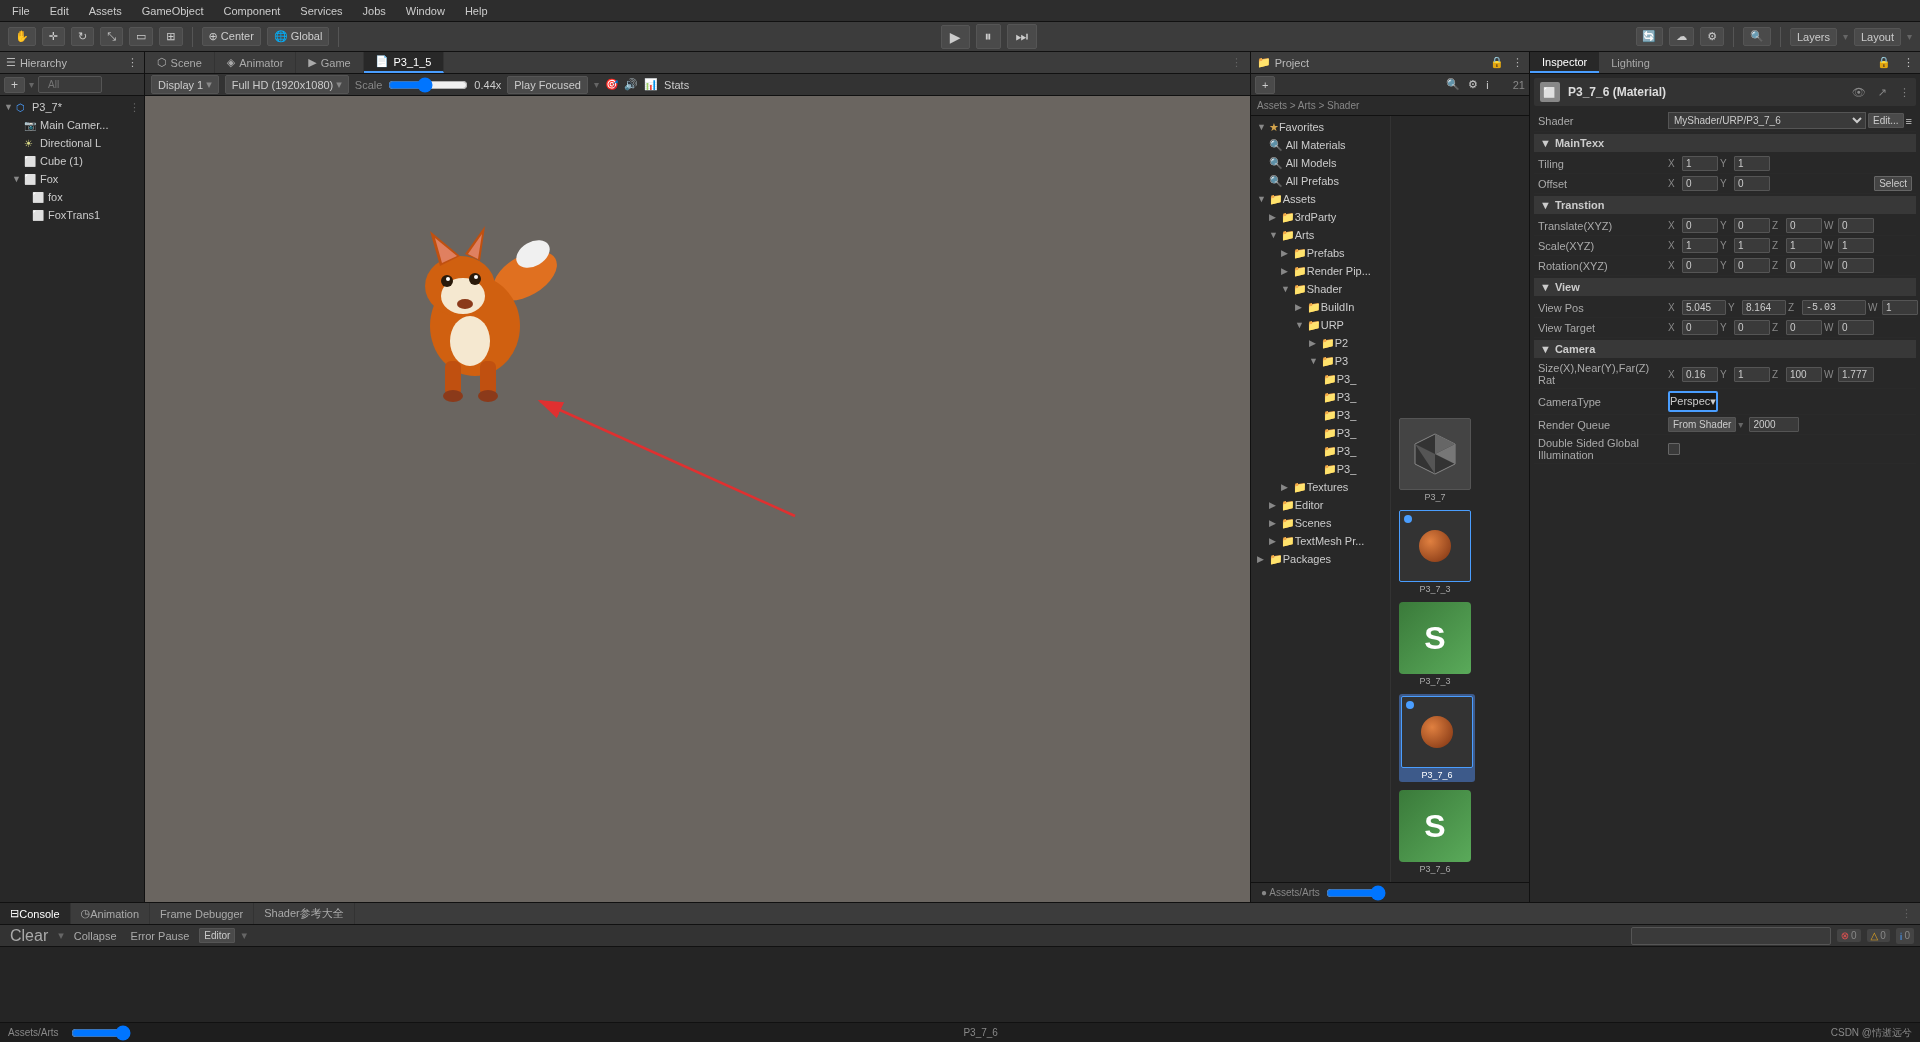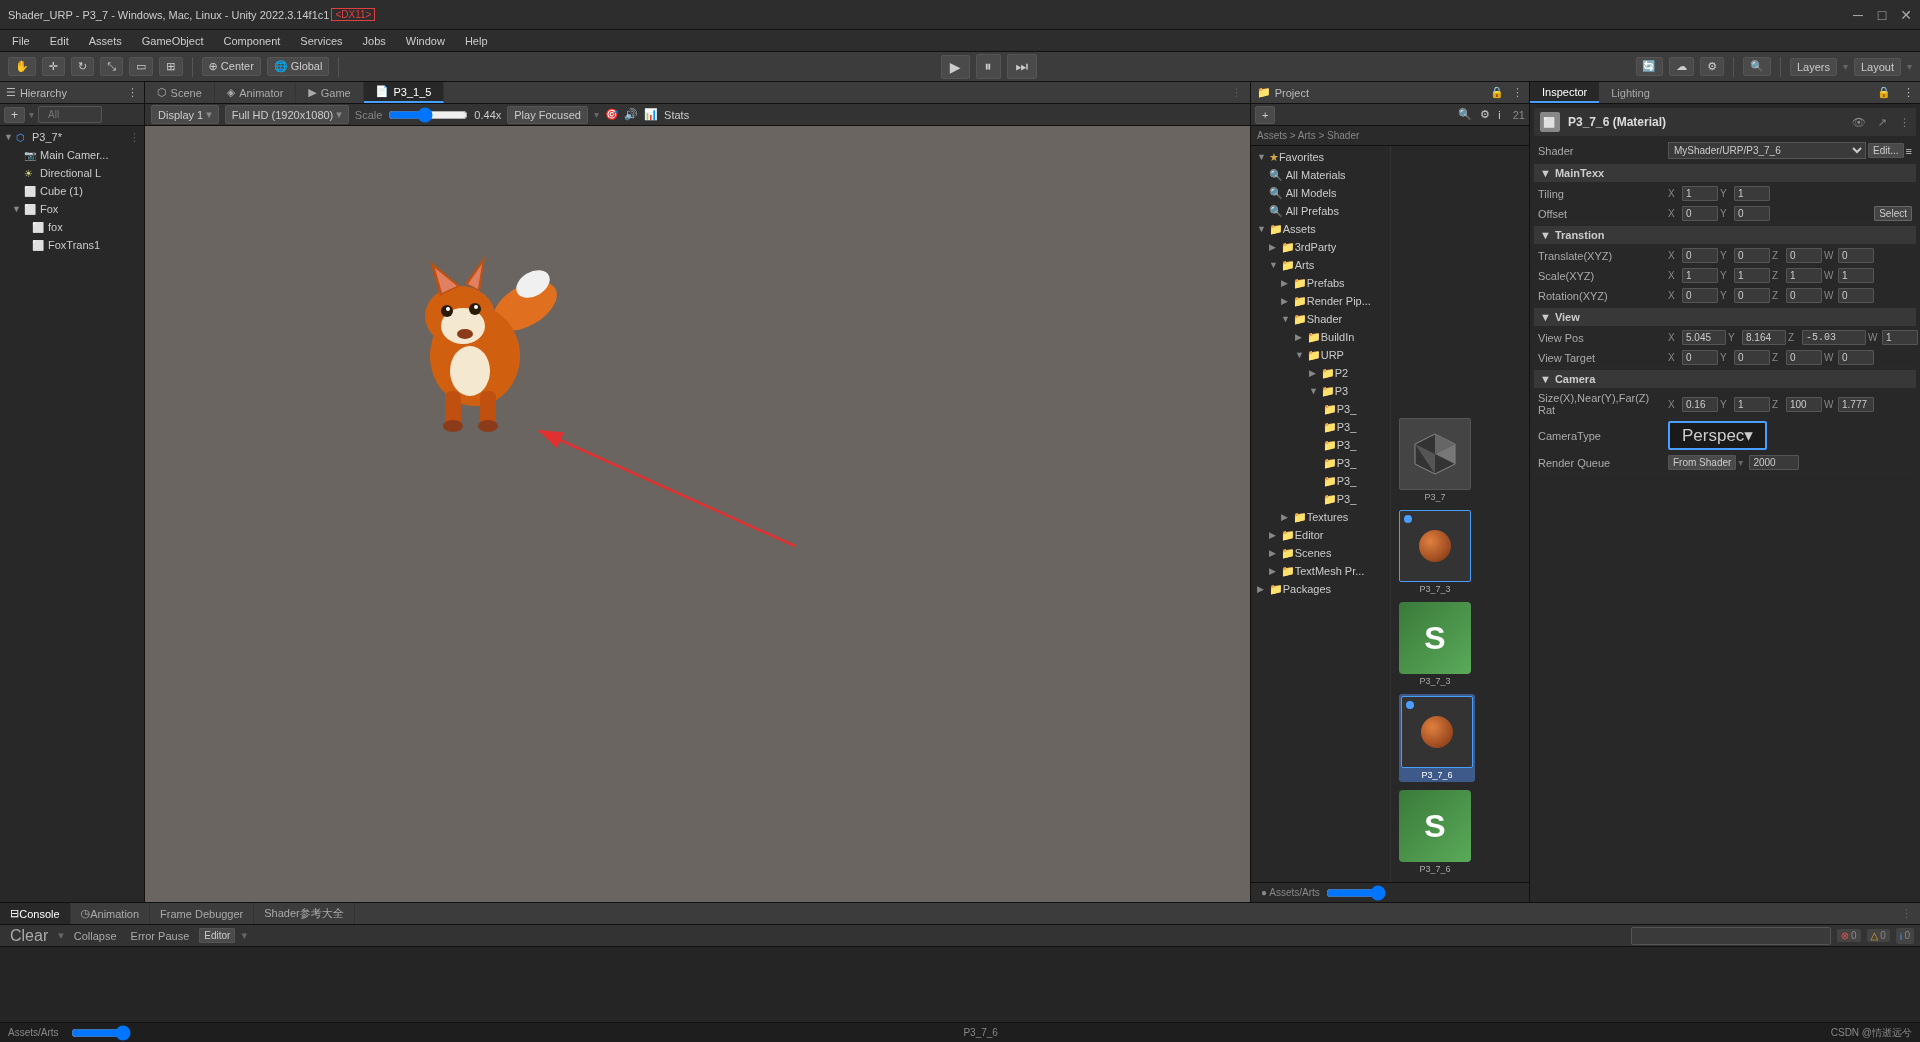--- a/index.html
+++ b/index.html
@@ -340,22 +340,22 @@
       color: #ccc;
       padding: 1px 4px;
       font-size: 10px;
       cursor: pointer;
       border-radius: 1px;
     }
     .camera-type-btn {
       background: #1a1a1a;
       border: 2px solid #4a9eff;
       color: #ccc;
-      padding: 2px 12px;
-      font-size: 17px;
+      padding: 2px 0;
+      font-size: 11px;
       cursor: pointer;
       border-radius: 2px;
     }
 
     
     .tex-preview {
       width: 50px;
       height: 50px;
       background: linear-gradient(135deg, #c4622a, #e88840, #8b3a1a);
       border: 1px solid #555;
@@ -509,29 +509,20 @@
       font-size: 10px;
       cursor: pointer;
       border-radius: 1px;
     }
   </style>
 </head>
 <body>
 
 <div class="full-layout">
 
-  <div class="title-bar">
-    <span class="title-bar-text">Shader_URP - P3_7 - Windows, Mac, Linux - Unity 2022.3.14f1c1</span>
-    <span class="title-bar-tag">&lt;DX11&gt;</span>
-    <div class="title-bar-controls">
-      <span class="title-btn">─</span>
-      <span class="title-btn">□</span>
-      <span class="title-btn">✕</span>
-    </div>
-  </div>
 
   <div class="menu-bar">
     <span class="menu-item">File</span>
     <span class="menu-item">Edit</span>
     <span class="menu-item">Assets</span>
     <span class="menu-item">GameObject</span>
     <span class="menu-item">Component</span>
     <span class="menu-item">Services</span>
     <span class="menu-item">Jobs</span>
     <span class="menu-item">Window</span>
@@ -724,21 +715,21 @@
           <span style="flex:1"></span>
           <span style="cursor:pointer;">🔒</span>
           <span style="cursor:pointer; margin-left:4px;">⋮</span>
         </div>
         <div class="panel-toolbar">
           <button class="toolbar-btn" style="font-size:11px;">+</button>
           <span style="flex:1"></span>
           <span style="cursor:pointer;">🔍</span>
           <span style="cursor:pointer; margin-left:4px;">⚙</span>
           <span style="cursor:pointer; margin-left:4px;">ℹ</span>
-          <span style="color:#888; margin-left:8px;">21</span>
+          <span style="color:#888; margin-left:20px;">21</span>
         </div>
 
         <div style="height:20px; background:#2a2a2a; display:flex; align-items:center; padding:0 6px; border-bottom:1px solid #111; font-size:10px; color:#888;">
           <span>Assets &gt; Arts &gt; Shader</span>
         </div>
         <div class="project-content">
 
           <div class="project-tree">
 
             <div class="project-item">
@@ -1068,20 +1059,26 @@
 
           <div class="field-row">
             <span class="field-label">Render Queue</span>
             <div class="field-value">
               <button class="dropdown-btn">From Shader</button>
               <span style="color:#666; font-size:10px;">▾</span>
               <input class="coord-input" style="width: 50px; margin-left: 4px;" value="2000">
             </div>
           </div>
 
+          <div class="field-row">
+            <span class="field-label">Double Sided Global Illumination</span>
+            <div class="field-value">
+              <div class="checkbox"></div>
+            </div>
+          </div>
         </div>
       </div>
     </div>
 
     <div class="bottom-panel">
       <div class="bottom-tabs">
         <div class="bottom-tab active">
           <span>⊟</span>
           <span>Console</span>
         </div>

